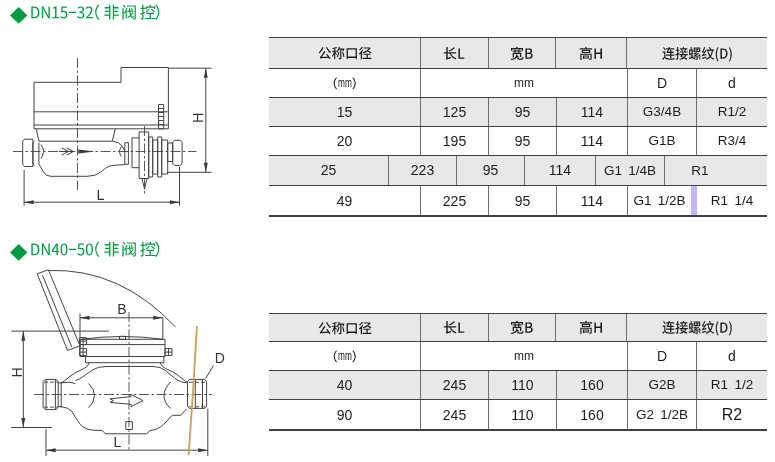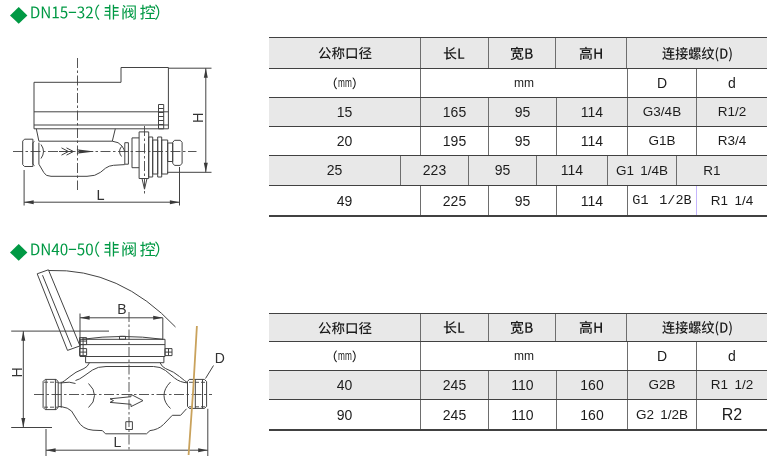--- a/index.html
+++ b/index.html
@@ -154,48 +154,48 @@
             <path transform="translate(82.7,17.1)" d="M4.0 -4.8Q4.0 -3.5 3.6 -2.4Q3.3 -1.3 2.8 -0.4Q2.2 0.5 1.5 1.2L0.6 0.8Q1.3 0.1 1.8 -0.8Q2.3 -1.6 2.6 -2.6Q2.9 -3.6 2.9 -4.8Q2.9 -5.9 2.6 -6.9Q2.3 -7.9 1.8 -8.7Q1.3 -9.6 0.6 -10.3L1.5 -10.7Q2.2 -10.0 2.8 -9.1Q3.3 -8.2 3.6 -7.1Q4.0 -6.0 4.0 -4.8Z" fill="#1c1c1c"></path>
             <text transform="translate(75.9,16.4) scale(0.66,1)" text-anchor="middle" font-family="Liberation Sans, sans-serif" font-size="12.5" fill="#1c1c1c">mm</text>
           </svg>
         </div>
         <div class="c" style="width:207px;font-size:12px;border-right:1px solid #6e6e6e;">mm</div>
         <div class="c" style="width:69px;font-size:14px;border-right:1px solid #6e6e6e;">D</div>
         <div class="c" style="width:70px;font-size:14px;">d</div>
       </div>
       <div class="r" style="height:29px;line-height:28px;background:#e8e8e8;border-bottom:1px solid #414141">
         <div class="c" style="width:152px;font-size:14px;border-right:1px solid #6e6e6e;text-align:center;">15</div>
-        <div class="c" style="width:68px;font-size:14px;border-right:1px solid #6e6e6e;">165</div>
+        <div class="c" style="width:68px;font-size:14px;border-right:1px solid #6e6e6e;">125</div>
         <div class="c" style="width:68px;font-size:14px;border-right:1px solid #6e6e6e;">95</div>
         <div class="c" style="width:71px;font-size:14px;border-right:1px solid #6e6e6e;">114</div>
         <div class="c" style="width:69px;font-size:13.5px;border-right:1px solid #6e6e6e;">G3/4B</div>
         <div class="c" style="width:70px;font-size:13.5px;">R1/2</div>
       </div>
       <div class="r" style="height:29px;line-height:28px;background:#fff;border-bottom:1px solid #414141">
         <div class="c" style="width:152px;font-size:14px;border-right:1px solid #6e6e6e;">20</div>
         <div class="c" style="width:68px;font-size:14px;border-right:1px solid #6e6e6e;">195</div>
         <div class="c" style="width:68px;font-size:14px;border-right:1px solid #6e6e6e;">95</div>
         <div class="c" style="width:71px;font-size:14px;border-right:1px solid #6e6e6e;">114</div>
         <div class="c" style="width:69px;font-size:13.5px;border-right:1px solid #6e6e6e;">G1B</div>
         <div class="c" style="width:70px;font-size:13.5px;">R3/4</div>
       </div>
       <div class="r" style="height:30px;line-height:29px;background:#e8e8e8;border-bottom:1px solid #414141">
-        <div class="c" style="width:132px;font-size:14px;border-right:1px solid #6e6e6e;">25</div>
+        <div class="c" style="width:120px;font-size:14px;border-right:1px solid #6e6e6e;">25</div>
         <div class="c" style="width:68px;font-size:14px;border-right:1px solid #6e6e6e;">223</div>
         <div class="c" style="width:68px;font-size:14px;border-right:1px solid #6e6e6e;">95</div>
         <div class="c" style="width:71px;font-size:14px;border-right:1px solid #6e6e6e;">114</div>
         <div class="c" style="width:69px;font-size:13.5px;border-right:1px solid #6e6e6e;">G1 1/4B</div>
         <div class="c" style="width:70px;font-size:13.5px;">R1</div>
       </div>
       <div class="r" style="height:31px;line-height:30px;background:#fff;border-bottom:2px solid #414141">
         <div class="c" style="width:152px;font-size:14px;border-right:1px solid #6e6e6e;">49</div>
         <div class="c" style="width:68px;font-size:14px;border-right:1px solid #6e6e6e;">225</div>
         <div class="c" style="width:68px;font-size:14px;border-right:1px solid #6e6e6e;">95</div>
         <div class="c" style="width:71px;font-size:14px;border-right:1px solid #6e6e6e;">114</div>
-        <div class="c" style="width:69px;font-size:13.5px;border-right:1px solid #c4b5fd;font-family:Liberation Mono, monospace;">G1 1/2B</div>
+        <div class="c" style="width:69px;font-size:13.5px;border-right:6px solid #c4b5fd;">G1 1/2B</div>
         <div class="c" style="width:70px;font-size:13.5px;">R1 1/4</div>
       </div>
     </div>
 <div class="tbl" style="left:269px;top:313px;width:498px;border-top:1px solid #414141">
       <div class="r" style="height:28px;line-height:27px;background:#e8e8e8;border-bottom:1px solid #414141">
         <div class="c" style="width:152px;font-size:14px;border-right:1px solid #6e6e6e;position:relative;">
           <svg style="position:absolute;left:48.5px;top:4.6px;overflow:visible" width="56" height="19">
             <path transform="translate(0,14.2)" d="M8.2 -3.7 9.3 -4.2Q9.9 -3.5 10.5 -2.6Q11.1 -1.8 11.7 -1.0Q12.2 -0.2 12.5 0.4L11.3 1.1Q11.0 0.4 10.5 -0.4Q9.9 -1.2 9.3 -2.1Q8.7 -2.9 8.2 -3.7ZM4.2 -11.0 5.6 -10.7Q5.1 -9.6 4.5 -8.5Q3.9 -7.5 3.2 -6.6Q2.5 -5.7 1.8 -5.0Q1.6 -5.2 1.4 -5.3Q1.2 -5.5 1.0 -5.7Q0.8 -5.8 0.6 -5.9Q1.4 -6.5 2.1 -7.3Q2.7 -8.1 3.3 -9.1Q3.9 -10.0 4.2 -11.0ZM9.1 -11.1Q9.4 -10.4 9.9 -9.7Q10.3 -9.0 10.9 -8.4Q11.4 -7.7 12.0 -7.1Q12.5 -6.5 13.0 -6.1Q12.9 -6.0 12.7 -5.8Q12.5 -5.6 12.3 -5.4Q12.1 -5.2 12.0 -5.0Q11.5 -5.5 10.9 -6.2Q10.4 -6.8 9.8 -7.6Q9.3 -8.3 8.8 -9.1Q8.3 -9.9 7.9 -10.6ZM2.1 0.3Q2.1 0.2 2.0 -0.1Q1.9 -0.3 1.8 -0.6Q1.7 -0.8 1.7 -1.0Q1.9 -1.1 2.2 -1.3Q2.5 -1.6 2.9 -2.1Q3.1 -2.3 3.5 -2.8Q3.9 -3.4 4.3 -4.1Q4.8 -4.8 5.3 -5.6Q5.7 -6.5 6.1 -7.3L7.5 -6.7Q6.9 -5.5 6.1 -4.4Q5.4 -3.3 4.6 -2.2Q3.8 -1.2 3.1 -0.4V-0.4Q3.1 -0.4 2.9 -0.3Q2.8 -0.2 2.6 -0.1Q2.4 -0.0 2.3 0.1Q2.1 0.2 2.1 0.3ZM2.1 0.3 2.1 -0.7 2.9 -1.2 10.3 -1.6Q10.3 -1.4 10.4 -1.0Q10.5 -0.7 10.5 -0.5Q8.8 -0.3 7.5 -0.2Q6.2 -0.2 5.4 -0.1Q4.5 -0.0 3.9 0.0Q3.3 0.1 3.0 0.1Q2.7 0.2 2.5 0.2Q2.3 0.3 2.1 0.3Z M16.2 -10.3H17.3V1.1H16.2ZM14.2 -7.5H19.0V-6.4H14.2ZM16.2 -7.1 17.0 -6.8Q16.8 -6.1 16.5 -5.3Q16.2 -4.5 15.9 -3.8Q15.6 -3.1 15.2 -2.4Q14.8 -1.7 14.5 -1.3Q14.4 -1.5 14.2 -1.8Q14.0 -2.1 13.9 -2.3Q14.3 -2.9 14.8 -3.7Q15.3 -4.5 15.6 -5.4Q16.0 -6.3 16.2 -7.1ZM18.4 -11.3 19.1 -10.3Q18.5 -10.1 17.7 -9.9Q16.9 -9.7 16.1 -9.5Q15.3 -9.4 14.6 -9.3Q14.6 -9.5 14.5 -9.7Q14.3 -10.0 14.3 -10.2Q15.0 -10.3 15.7 -10.5Q16.5 -10.7 17.2 -10.9Q17.9 -11.1 18.4 -11.3ZM17.2 -6.0Q17.4 -5.9 17.6 -5.6Q17.9 -5.4 18.2 -5.0Q18.5 -4.7 18.7 -4.5Q18.9 -4.2 19.0 -4.1L18.4 -3.1Q18.2 -3.3 18.0 -3.6Q17.8 -4.0 17.6 -4.3Q17.3 -4.7 17.1 -5.0Q16.9 -5.3 16.7 -5.5ZM20.6 -11.4 21.8 -11.1Q21.6 -10.1 21.3 -9.2Q21.0 -8.2 20.6 -7.4Q20.2 -6.6 19.8 -6.0Q19.7 -6.1 19.5 -6.2Q19.3 -6.3 19.1 -6.4Q18.9 -6.5 18.8 -6.6Q19.4 -7.5 19.9 -8.7Q20.4 -10.0 20.6 -11.4ZM20.3 -6.1 21.4 -5.9Q21.2 -4.9 21.0 -4.1Q20.7 -3.2 20.4 -2.4Q20.1 -1.6 19.7 -1.0Q19.6 -1.1 19.4 -1.3Q19.2 -1.4 19.0 -1.5Q18.8 -1.6 18.7 -1.7Q19.3 -2.5 19.7 -3.6Q20.0 -4.8 20.3 -6.1ZM20.6 -9.6H25.7V-8.5H20.3ZM22.2 -8.8H23.4V-0.3Q23.4 0.2 23.3 0.4Q23.2 0.7 22.9 0.9Q22.6 1.0 22.1 1.0Q21.7 1.1 21.0 1.1Q21.0 0.8 20.8 0.5Q20.7 0.2 20.6 -0.1Q21.0 -0.1 21.4 -0.1Q21.8 -0.1 22.0 -0.1Q22.1 -0.1 22.2 -0.1Q22.2 -0.2 22.2 -0.3ZM24.0 -5.9 25.1 -6.2Q25.4 -5.5 25.7 -4.6Q25.9 -3.8 26.1 -3.0Q26.4 -2.2 26.4 -1.5L25.3 -1.2Q25.2 -1.8 25.0 -2.6Q24.8 -3.4 24.6 -4.3Q24.3 -5.1 24.0 -5.9ZM25.4 -9.6H25.5L25.7 -9.7L26.5 -9.5Q26.3 -8.8 26.0 -8.1Q25.7 -7.4 25.4 -6.8L24.3 -7.1Q24.5 -7.5 24.7 -7.9Q24.9 -8.4 25.1 -8.8Q25.3 -9.2 25.4 -9.5Z M28.6 -10.0H38.9V0.8H37.6V-8.8H29.9V0.8H28.6ZM29.2 -1.6H38.5V-0.3H29.2Z M45.7 -10.7H51.7V-9.6H45.7ZM51.3 -10.7H51.5L51.8 -10.7L52.6 -10.2Q52.1 -9.3 51.3 -8.4Q50.5 -7.6 49.5 -6.9Q48.6 -6.2 47.5 -5.7Q46.5 -5.2 45.4 -4.8Q45.3 -4.9 45.2 -5.1Q45.1 -5.3 45.0 -5.5Q44.8 -5.7 44.7 -5.8Q45.7 -6.1 46.6 -6.6Q47.6 -7.1 48.5 -7.7Q49.4 -8.3 50.2 -9.0Q50.9 -9.7 51.3 -10.5ZM44.9 -0.4H53.4V0.8H44.9ZM48.6 -3.8H49.8V0.0H48.6ZM45.7 -4.5H52.7V-3.4H45.7ZM44.2 -8.4 45.2 -7.9Q44.8 -7.1 44.2 -6.3Q43.5 -5.5 42.9 -4.8Q42.2 -4.1 41.5 -3.6Q41.5 -3.7 41.4 -3.9Q41.3 -4.2 41.1 -4.4Q41.0 -4.6 40.9 -4.8Q41.5 -5.2 42.1 -5.8Q42.7 -6.4 43.2 -7.0Q43.8 -7.7 44.2 -8.4ZM43.9 -11.4 45.0 -10.9Q44.6 -10.3 44.1 -9.7Q43.5 -9.1 42.9 -8.6Q42.3 -8.0 41.7 -7.6Q41.6 -7.8 41.5 -7.9Q41.4 -8.1 41.3 -8.3Q41.2 -8.5 41.1 -8.6Q41.6 -9.0 42.1 -9.4Q42.7 -9.9 43.1 -10.4Q43.6 -10.9 43.9 -11.4ZM42.8 -5.7 44.0 -6.8 44.1 -6.8V1.1H42.8ZM48.9 -6.9 49.5 -7.8Q50.2 -7.6 50.9 -7.2Q51.6 -6.9 52.3 -6.5Q53.0 -6.2 53.5 -5.9L52.8 -4.9Q52.4 -5.2 51.7 -5.5Q51.0 -5.9 50.3 -6.3Q49.5 -6.7 48.9 -6.9Z" fill="#1c1c1c"></path>
           </svg>
         </div>

